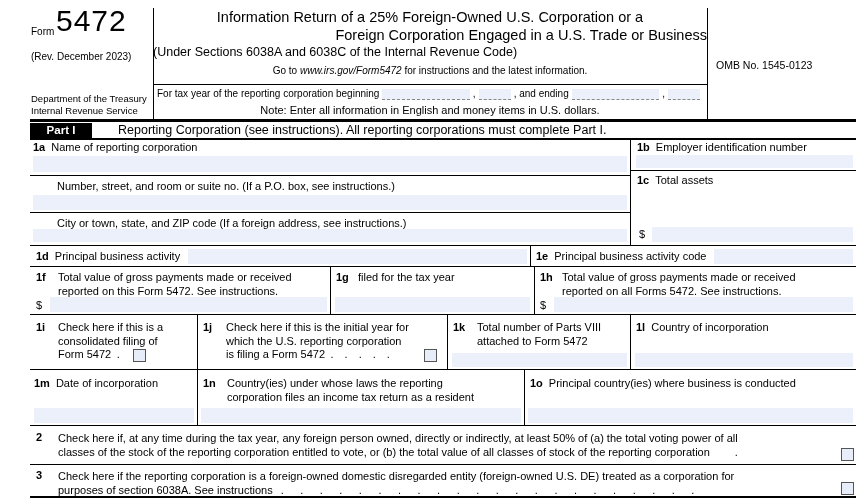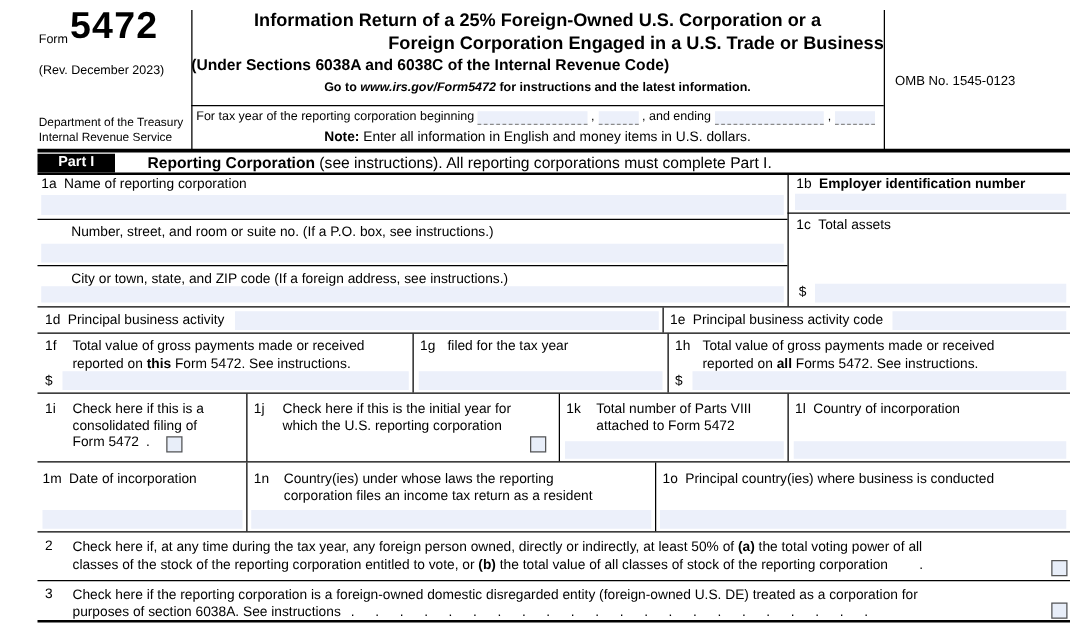--- a/index.html
+++ b/index.html
@@ -1,27 +1,27 @@
 <!DOCTYPE html>
 <html style="--input-shade: #ecf0fa; --checkbox-fill: #e8eef9; --bar-black: #000000;"><head>
 <meta charset="utf-8">
 <style>
   html,body{margin:0;padding:0;background:#fff;}
   #form{position:relative;width:868px;height:499px;background:#fff;overflow:hidden;
         font-family:"Liberation Sans","DejaVu Sans",sans-serif;color:#000;}
   .t{position:absolute;white-space:nowrap;font-size:11px;line-height:13px;}
   .wrap{white-space:normal;}
-  .b{font-weight:bold;}
+  .b{font-weight:normal;}
   .i{font-style:italic;}
   .hl{position:absolute;background:#000;height:1px;}
   .vl{position:absolute;background:#000;width:1px;}
   .inp{position:absolute;background:var(--input-shade,#ecf0fa);}
   .cb{position:absolute;width:13px;height:13px;box-sizing:border-box;
       background:var(--checkbox-fill,#e8eef9);border:1px solid #555;}
-  .num{font-weight:normal;margin-right:6px;}
+  .num{font-weight:bold;margin-right:6px;}
   .line{line-height:13.5px;}
   .blank{display:inline-block;background:var(--input-shade,#ecf0fa);
          border-bottom:1px dashed #8a8a8a;height:10px;margin:0 3px;vertical-align:-2px;}
   .leader{display:inline-block;overflow:hidden;white-space:nowrap;vertical-align:bottom;}
   .taxyear{position:absolute;display:flex;align-items:flex-end;font-size:10px;line-height:12px;}
   .dollar{position:absolute;font-size:11px;}
 </style>
 </head>
 <body>
 
@@ -129,20 +129,21 @@
     <div class="line">Check here if this is a</div>
     <div class="line">consolidated filing of</div>
     <div class="line"><span>Form 5472</span><span class="leader" style="width:46px"> .  .</span></div>
   </div>
   <div class="cb" style="left:133px;top:349px"></div>
 
   <div class="t num" style="left:203px;top:321px">1j</div>
   <div class="t wrap" style="left:226px;top:321px;width:215px">
     <div class="line">Check here if this is the initial year for</div>
     <div class="line">which the U.S. reporting corporation</div>
+    <div class="line"><span>is filing a Form 5472</span><span class="leader" style="width:90px"> .  .  .  .  .</span></div>
   </div>
   <div class="cb" style="left:424px;top:349px"></div>
 
   <div class="t num" style="left:453px;top:321px">1k</div>
   <div class="t wrap" style="left:477px;top:321px;width:150px">
     <div class="line">Total number of Parts VIII</div>
     <div class="line">attached to Form 5472</div>
   </div>
   <div class="inp" style="left:452px;top:353px;width:175px;height:14px"></div>
 

